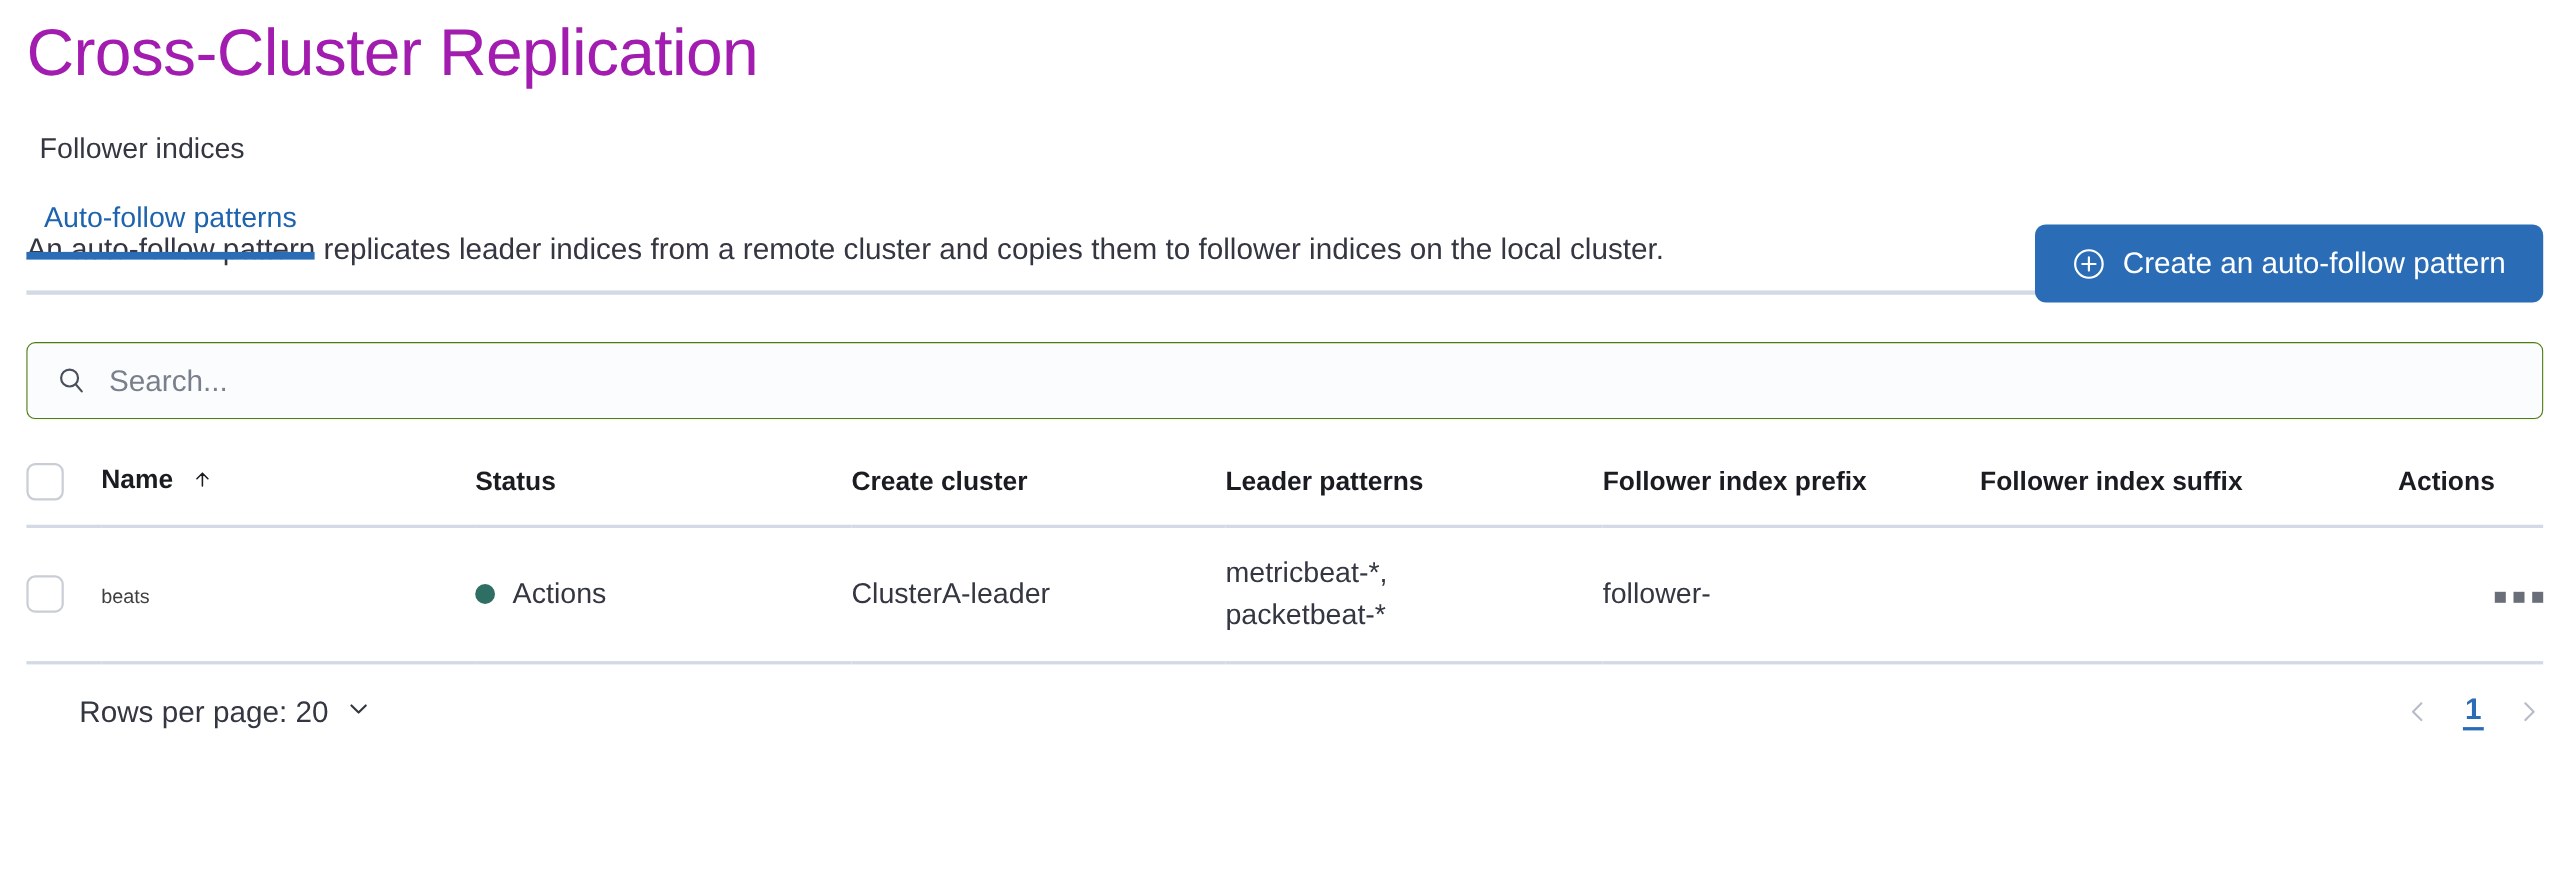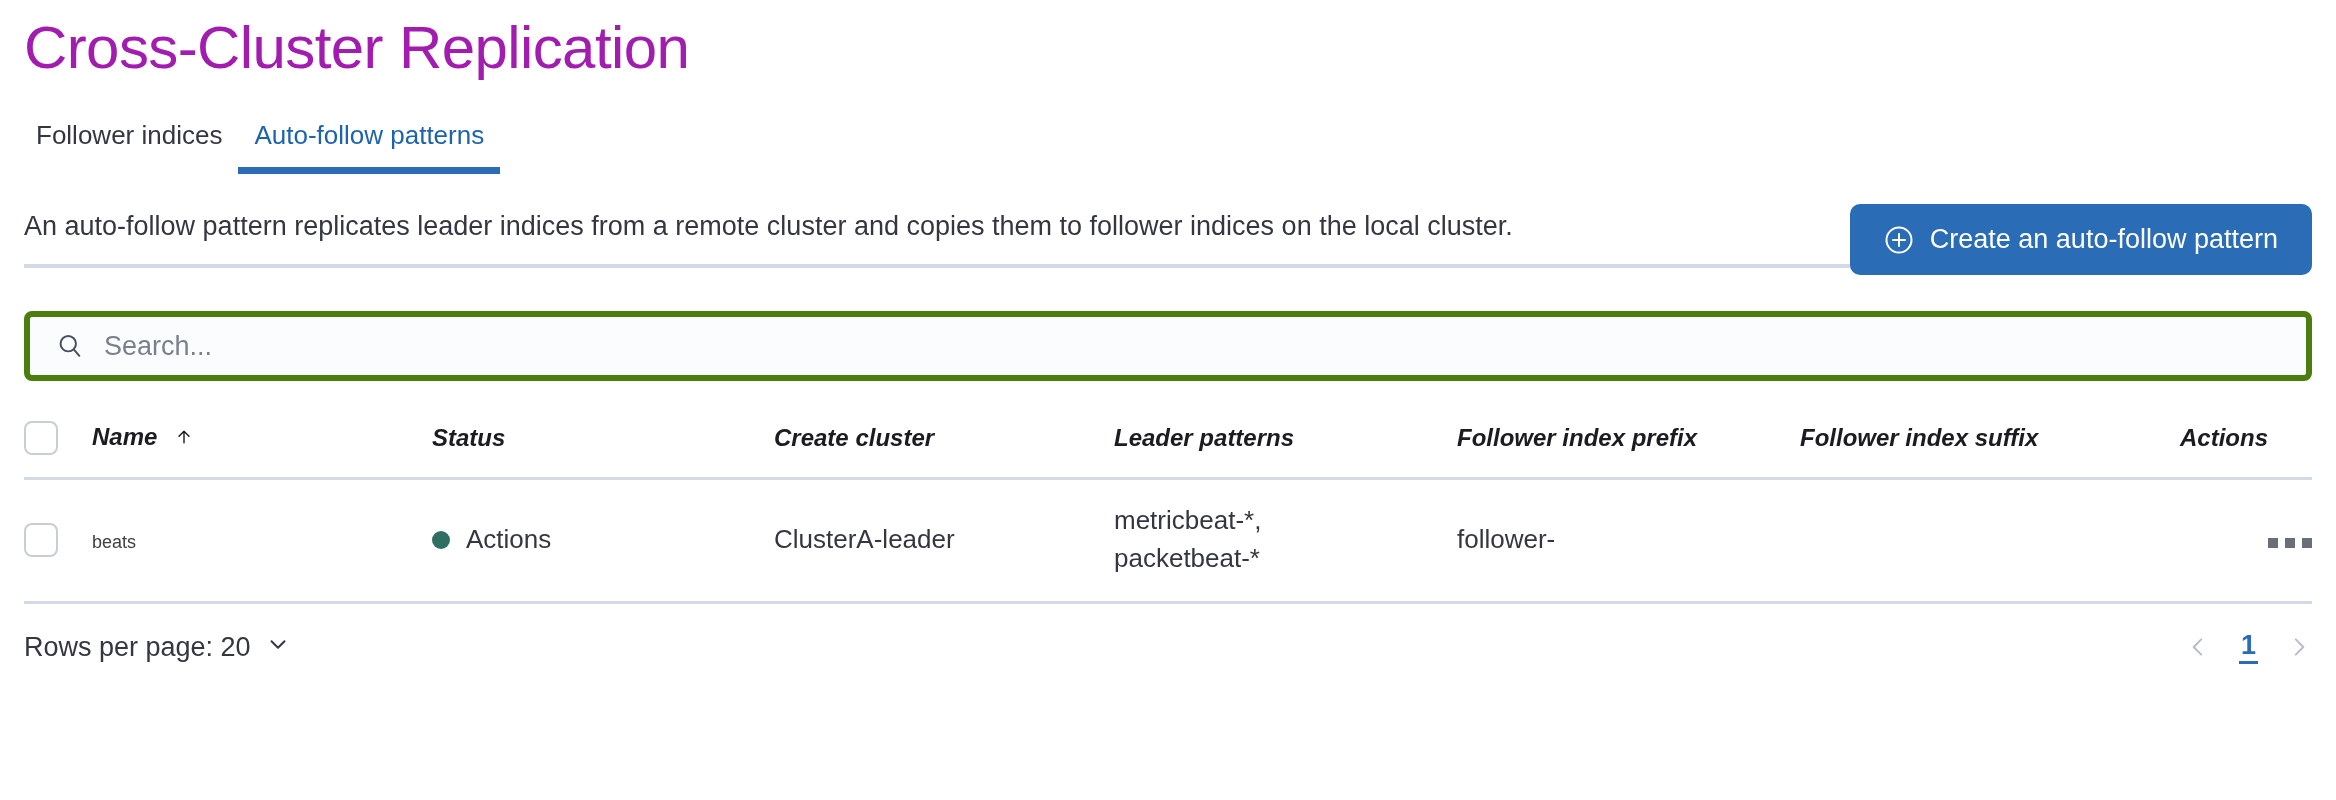--- a/index.html
+++ b/index.html
@@ -30,20 +30,21 @@
   }
 
   
   .tabs {
     position: relative;
     margin-top: 34px;
     height: 62px;
     display: flex;
     align-items: flex-start;
     gap: 0;
+    flex-direction: column;
   }
   .tab {
     font-size: 26px;
     line-height: 1;
     padding: 10px 16px 26px 16px;
     color: #343741;
     cursor: pointer;
     position: relative;
     white-space: nowrap;
   }
@@ -103,21 +104,21 @@
     display: inline-block;
     width: 30px; height: 30px;
     flex: 0 0 auto;
   }
 
   
   .search-bar {
     margin-top: 36px;
     height: 70px;
     background: #fbfcfd;
-    border: 6px solid #4d7c0f;
+    border: 1px solid #4d7c0f;
     border-radius: 8px;
     display: flex;
     align-items: center;
     padding: 0 26px;
     gap: 20px;
     box-shadow: 0 1px 0 rgba(0,0,0,0.03);
   }
   .search-icon { width: 28px; height: 28px; flex: 0 0 auto; }
   .search-input {
     border: none;
@@ -139,21 +140,20 @@
     table-layout: fixed;
   }
   table.afp-table th {
     text-align: left;
     font-size: 24px;
     font-weight: 700;
     color: #1a1c21;
     padding: 18px 0 22px 0;
     border-bottom: 3px solid #d3dae6;
     vertical-align: middle;
-    font-style: italic;
   }
   table.afp-table td {
     font-size: 26px;
     color: #343741;
     padding: 22px 0 24px 0;
     border-bottom: 3px solid #d3dae6;
     vertical-align: middle;
   }
   .col-check { width: 68px; }
   .col-name { width: 340px; }
@@ -201,20 +201,21 @@
     width: 10px; height: 10px;
     background: #6a6e78;
   }
 
   
   .table-footer {
     margin-top: 26px;
     display: flex;
     align-items: center;
     justify-content: space-between;
+    margin-left: 48px;
   }
   .rows-per-page {
     display: inline-flex;
     align-items: center;
     gap: 14px;
     font-size: 27px;
     color: #343741;
     cursor: pointer;
   }
   .pagination {

